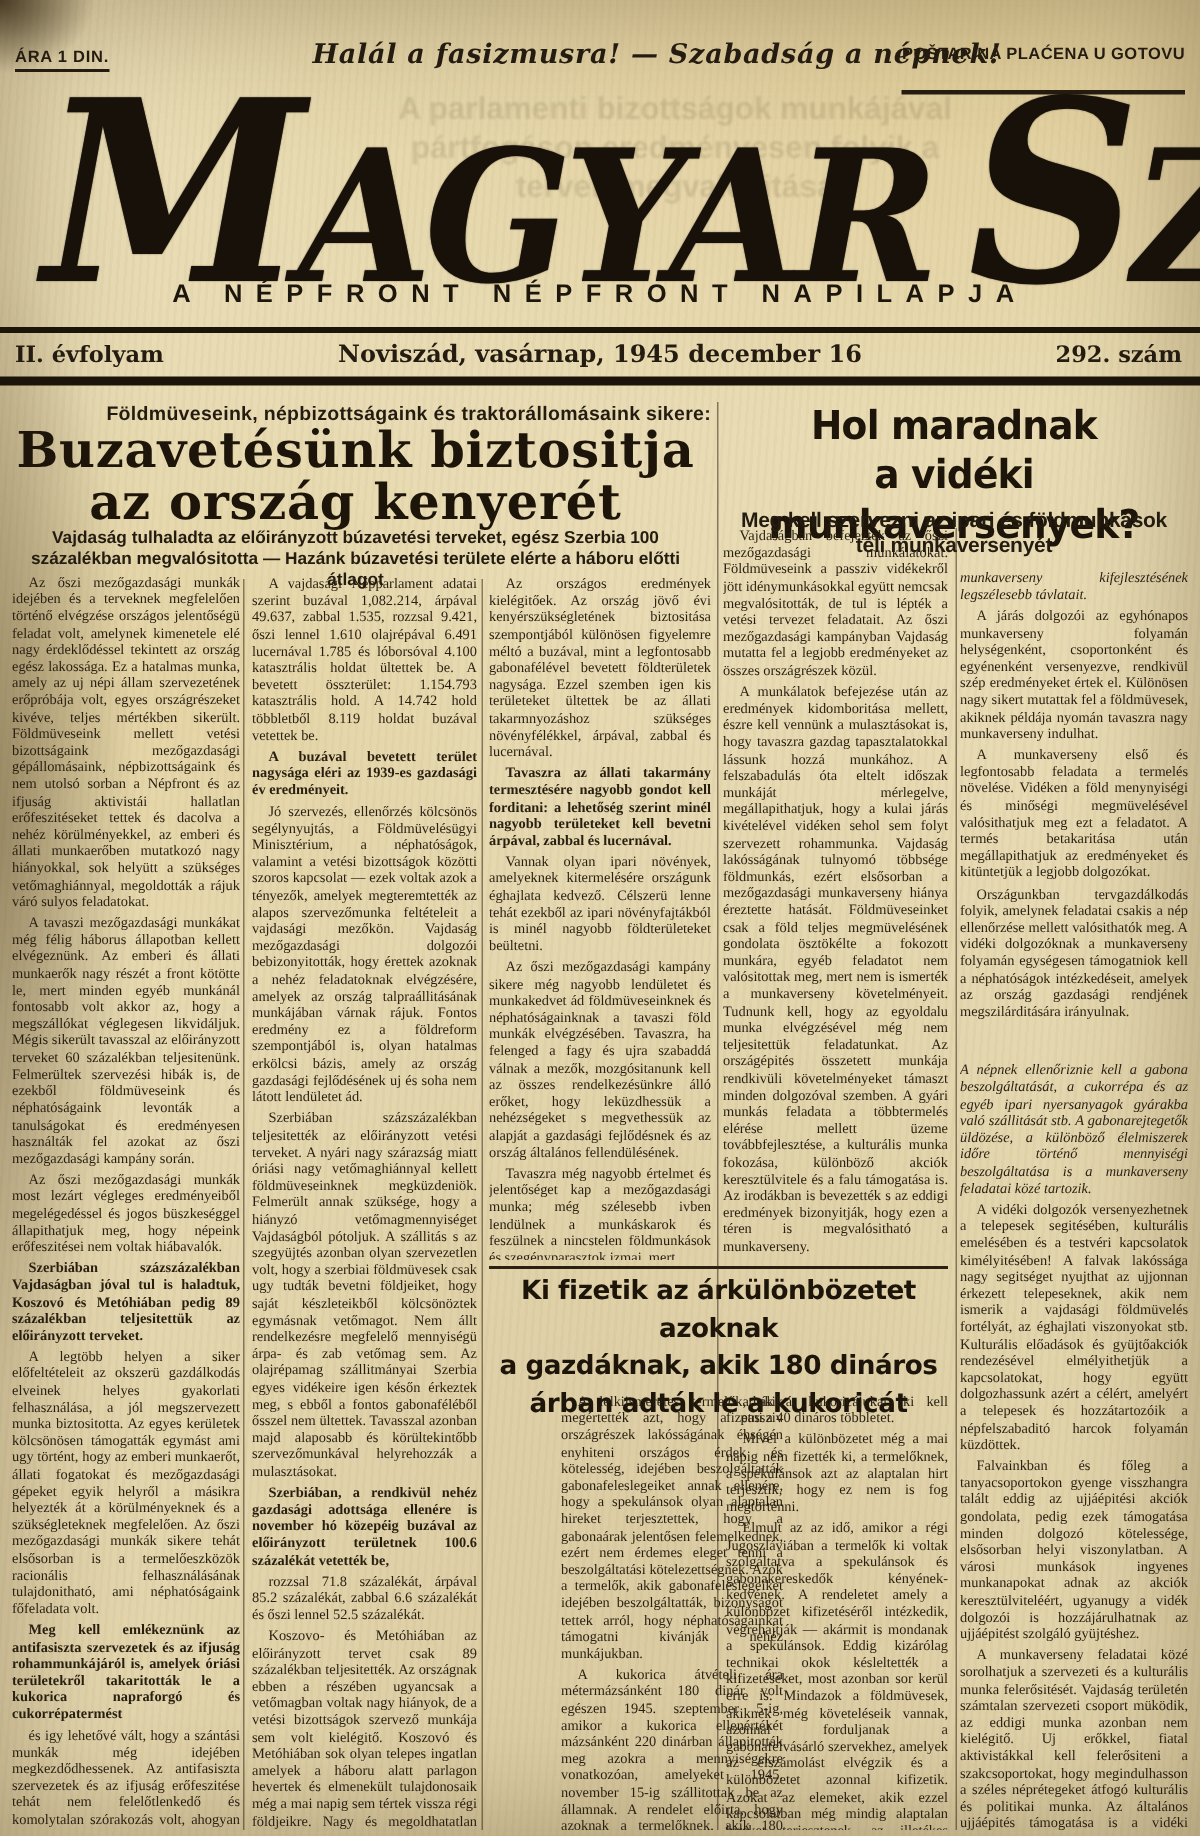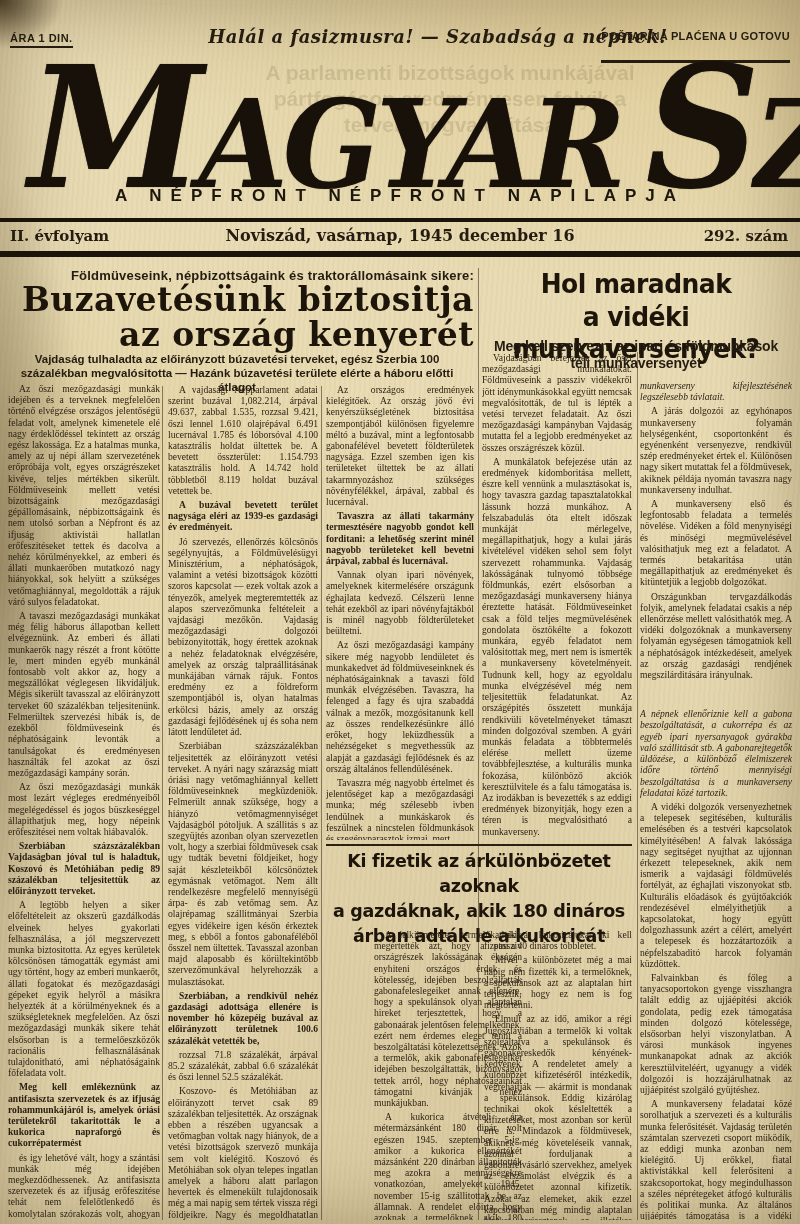--- a/index.html
+++ b/index.html
@@ -32,21 +32,21 @@
   .rule-a{position:absolute;left:0;top:218px;width:100%;height:4px;background:#1b140b;}
   
   .dateline{position:absolute;left:0;top:224px;width:100%;height:26px;font-family:"DejaVu Serif",serif;font-weight:bold;}
   .vol{position:absolute;left:10px;top:3px;font-size:15px;}
   .ddate{position:absolute;left:0;width:100%;top:2px;text-align:center;font-size:16px;}
   .issue{position:absolute;right:12px;top:3px;font-size:15px;}
   .rule-b{position:absolute;left:0;top:251px;width:100%;height:6px;background:#1b140b;box-shadow:0 9px 0 -7px #1b140b;}
   
   .kicker{position:absolute;left:0;top:268px;width:474px;text-align:right;
     font:bold 13px "Liberation Sans",sans-serif;letter-spacing:.2px;}
-  .headline1{position:absolute;left:0;top:282px;width:474px;text-align:right;
+  .headline1{position:absolute;left:0;top:282px;width:474px;text-align:center;
     font-family:"DejaVu Serif",serif;font-weight:bold;font-size:33px;line-height:35px;letter-spacing:.5px;color:#1d150a;}
   .subhead1{position:absolute;left:2px;top:352px;width:470px;text-align:center;
     font:bold 11.5px "Liberation Sans",sans-serif;line-height:14px;}
   .headline2{position:absolute;left:480px;top:270px;width:312px;text-align:center;
     font-family:"DejaVu Sans",sans-serif;font-weight:bold;font-size:25px;line-height:31px;letter-spacing:-.5px;color:#1d150a;transform:scaleY(1.06);}
   .subhead2{position:absolute;left:480px;top:338px;width:312px;text-align:center;
     font:bold 14px "Liberation Sans",sans-serif;line-height:17px;letter-spacing:-.2px;}
   .headline3{position:absolute;left:326px;top:849px;width:306px;text-align:center;
     font-family:"DejaVu Sans",sans-serif;font-weight:bold;font-size:17.5px;line-height:25px;letter-spacing:-.3px;color:#1d150a;}
   .hrule3{position:absolute;left:326px;top:844px;width:306px;height:2px;background:#2a2113;}

